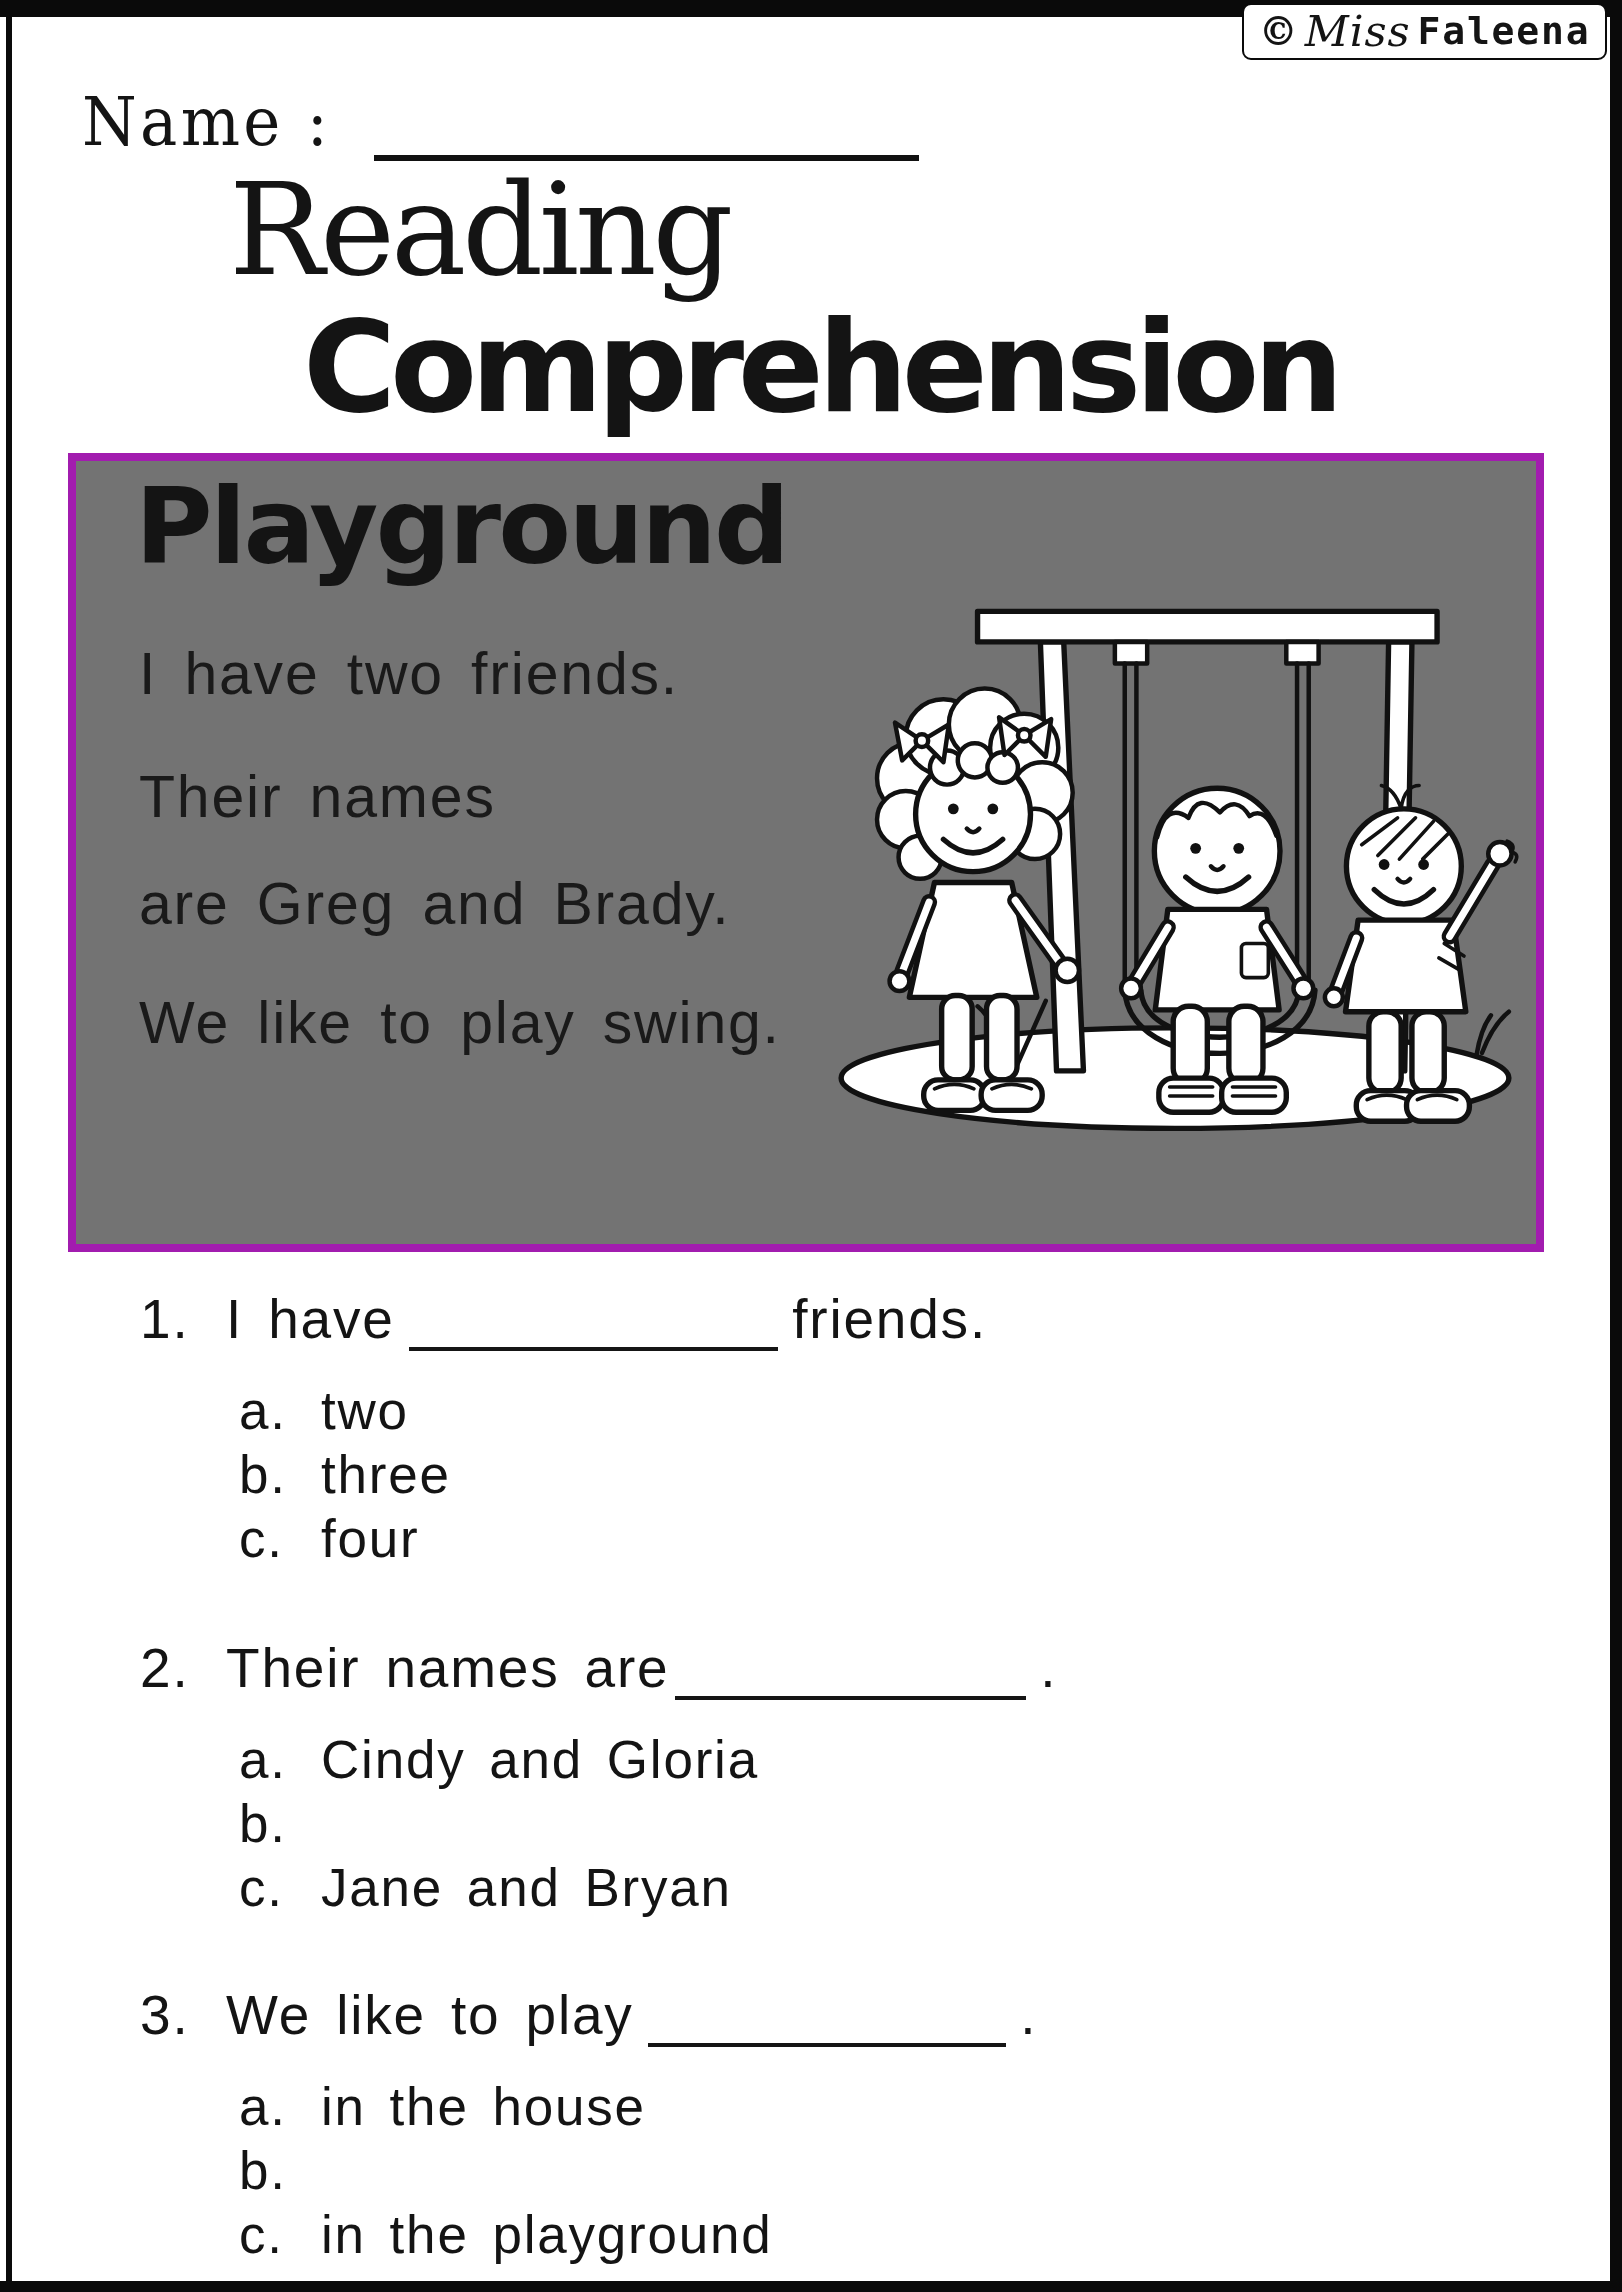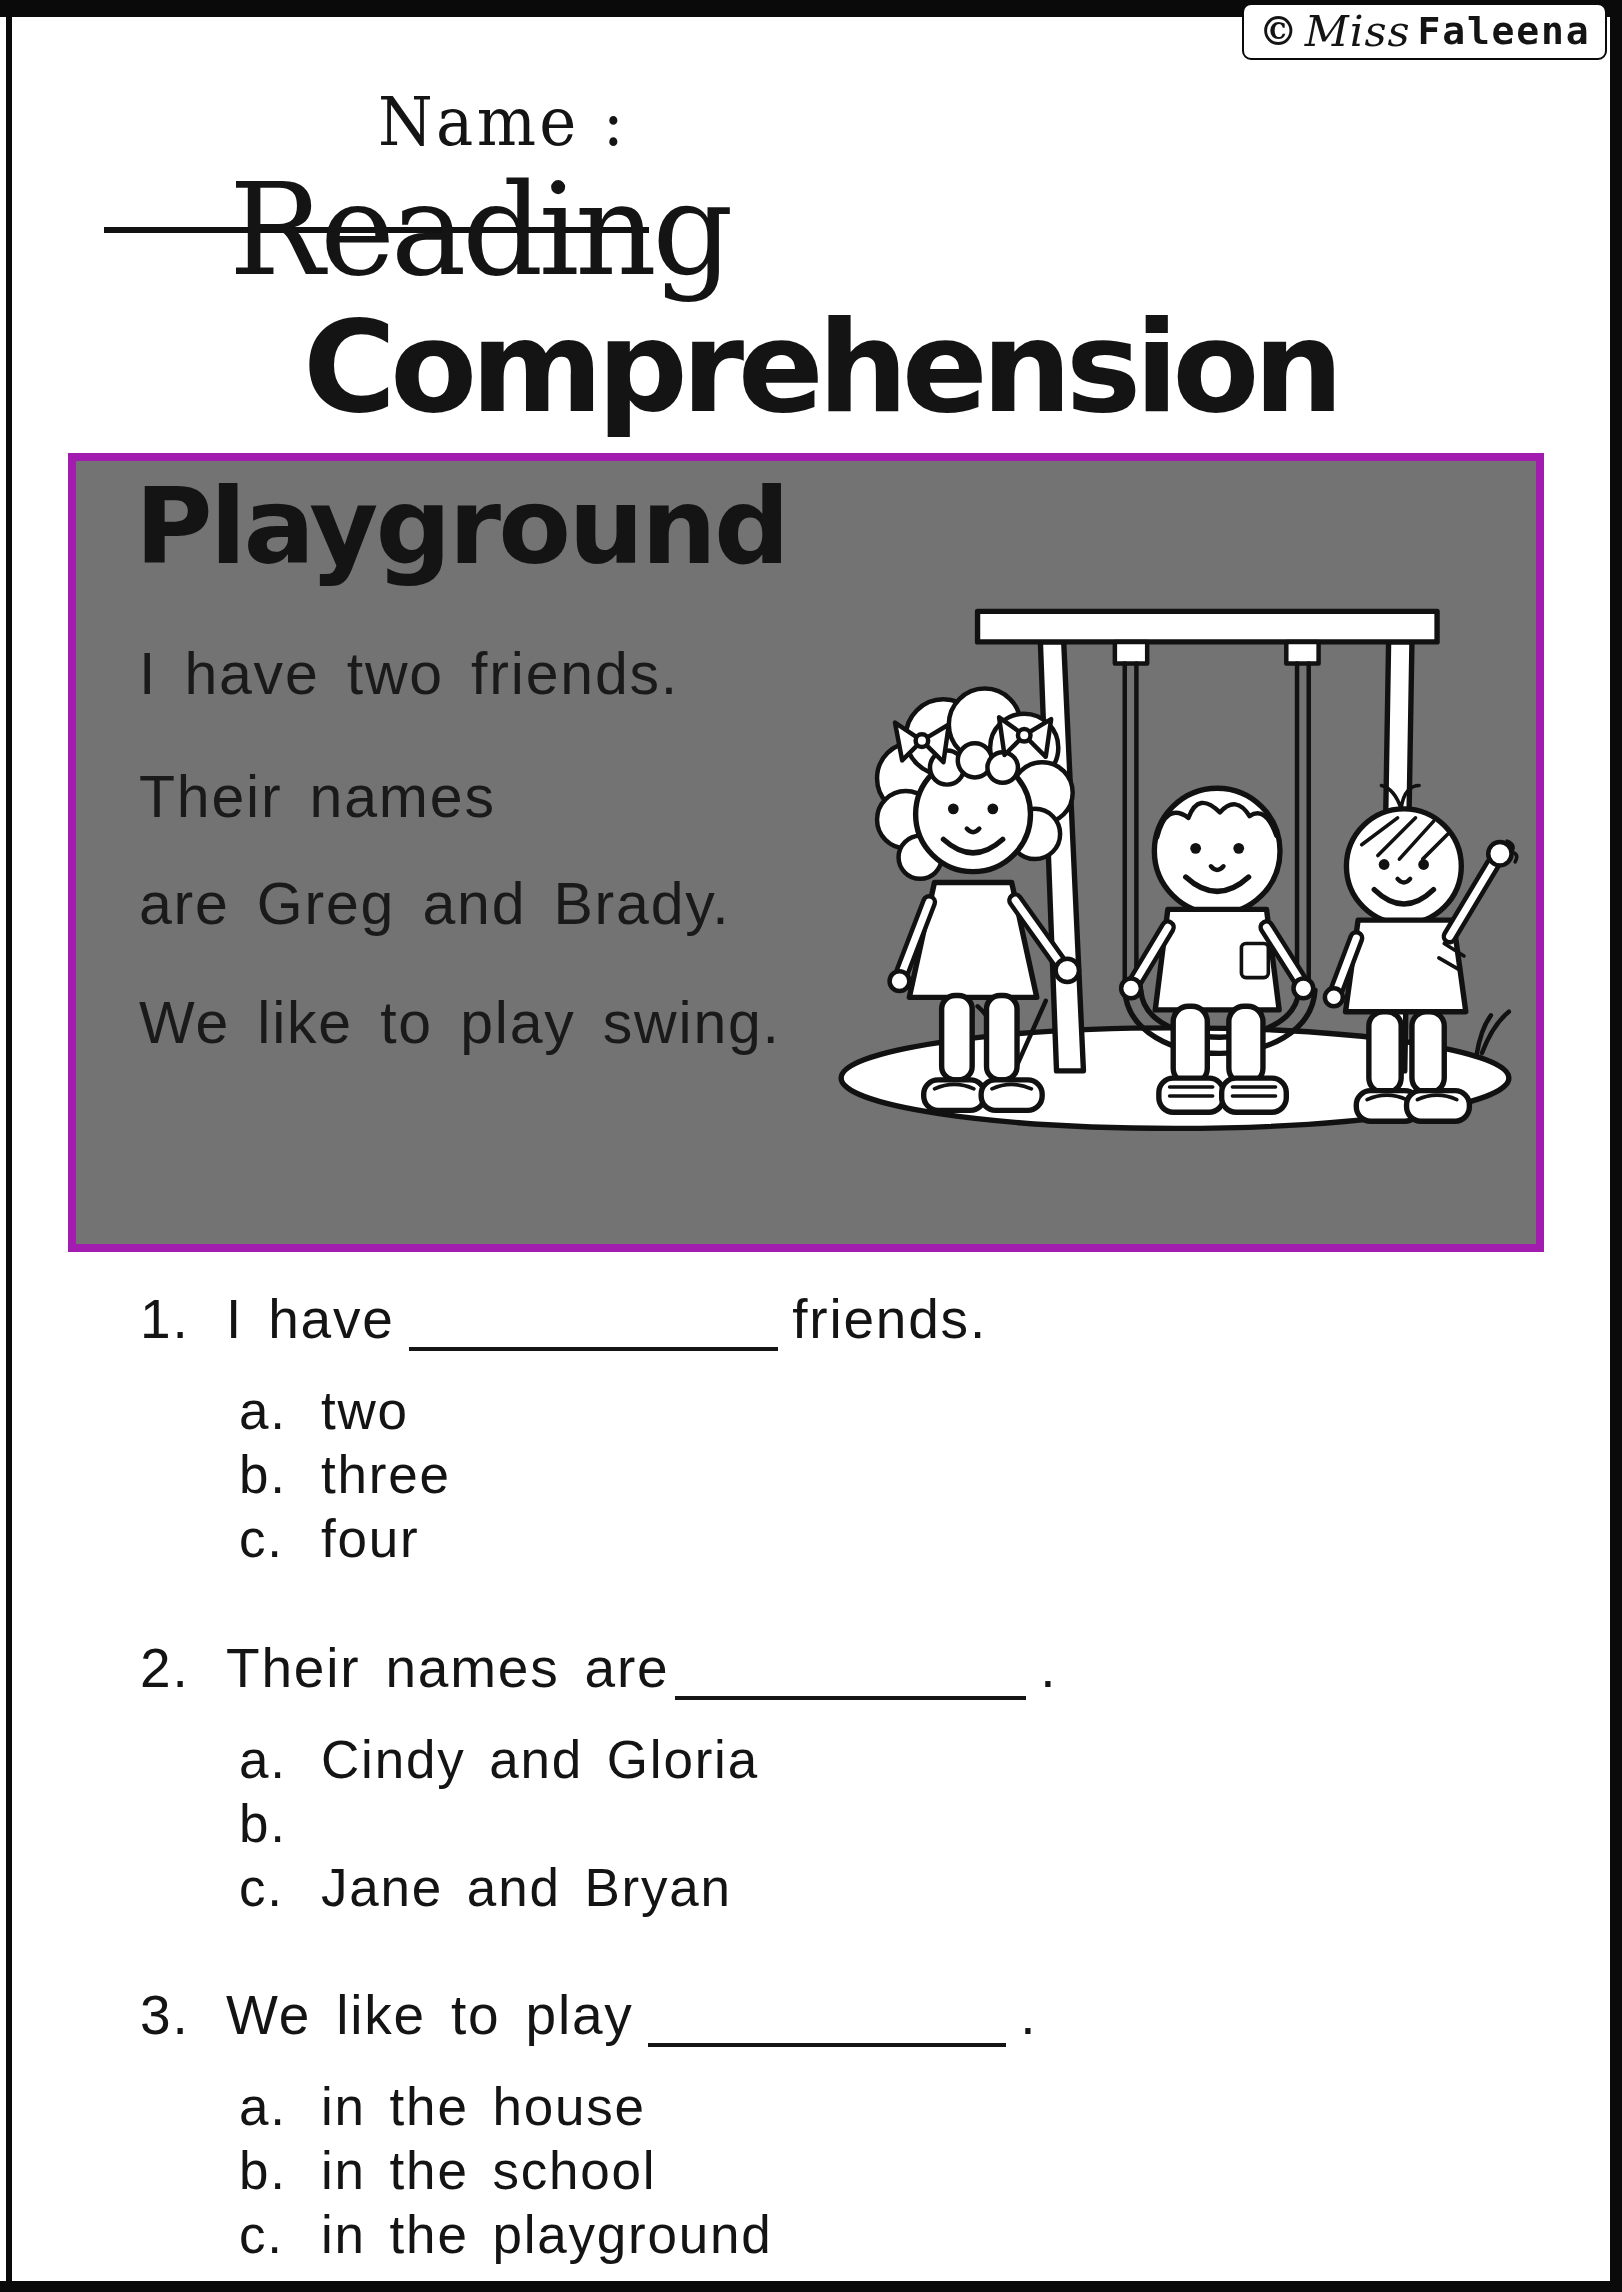--- a/index.html
+++ b/index.html
@@ -21,21 +21,21 @@
   .watermark {
     position:absolute; top:2.7px; right:16px; width:365px; height:57px;
     background:#fff; border:2.7px solid #0a0a0a; border-radius:9px;
     display:flex; align-items:center; justify-content:center; gap:7.2px; z-index:9;
   }
   .wm-c   { font-family:"DejaVu Serif", serif; font-size:39px; font-weight:bold; }
   .wm-script { font-family:"DejaVu Serif", serif; font-style:italic; font-size:43px; letter-spacing:0.9px; }
   .wm-type   { font-family:"DejaVu Sans Mono", monospace; font-weight:bold; font-size:38px; letter-spacing:1.8px; }
 
   
-  .name-row { position:absolute; left:82px; top:82px; display:flex; align-items:flex-end;flex-direction:column; }
+  .name-row { position:absolute; left:82px; top:82px; display:flex; align-items:flex-end; }
   .name-label {
     font-family:"DejaVu Serif", serif; font-size:68px; letter-spacing:3.6px;
     transform:scaleX(.92); transform-origin:left bottom;
   }
   .name-blank {
     display:inline-block; width:545px; height:72px; margin-left:21.5px;
     border-bottom:6.3px solid #111;
   }
 
   
@@ -286,21 +286,20 @@
       <span class="q-blank"></span>
       <span class="q-post">.</span>
     </div>
     <div class="options">
       <div class="option">
         <span class="opt-letter">a.</span>
         <span>in the house</span>
       </div>
       <div class="option">
         <span class="opt-letter">b.</span>
-        <span>in the school</span>
       </div>
       <div class="option">
         <span class="opt-letter">c.</span>
         <span>in the playground</span>
       </div>
     </div>
   </div>
 
 </div>
 

